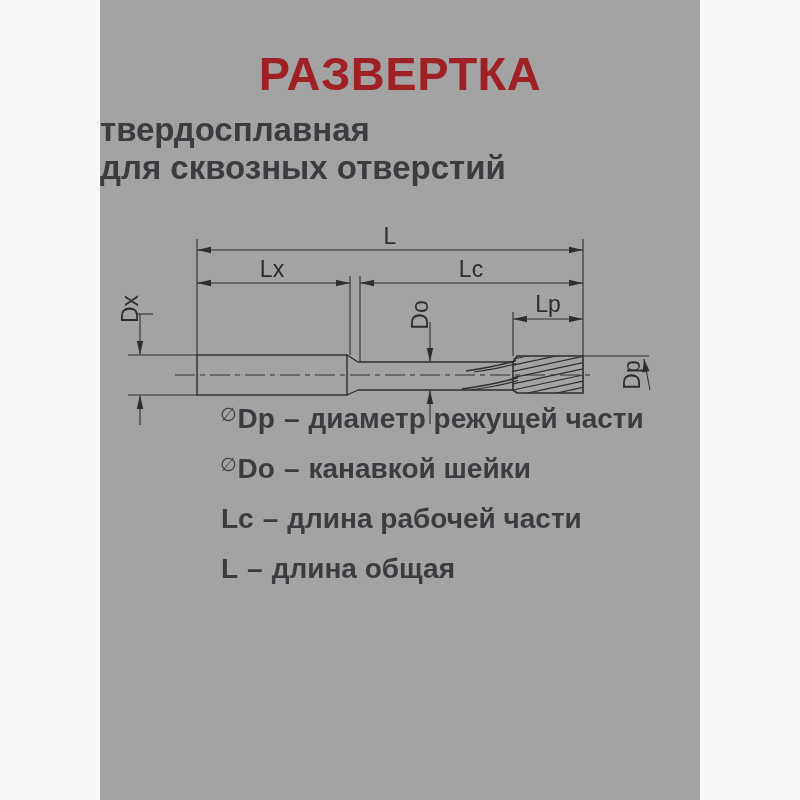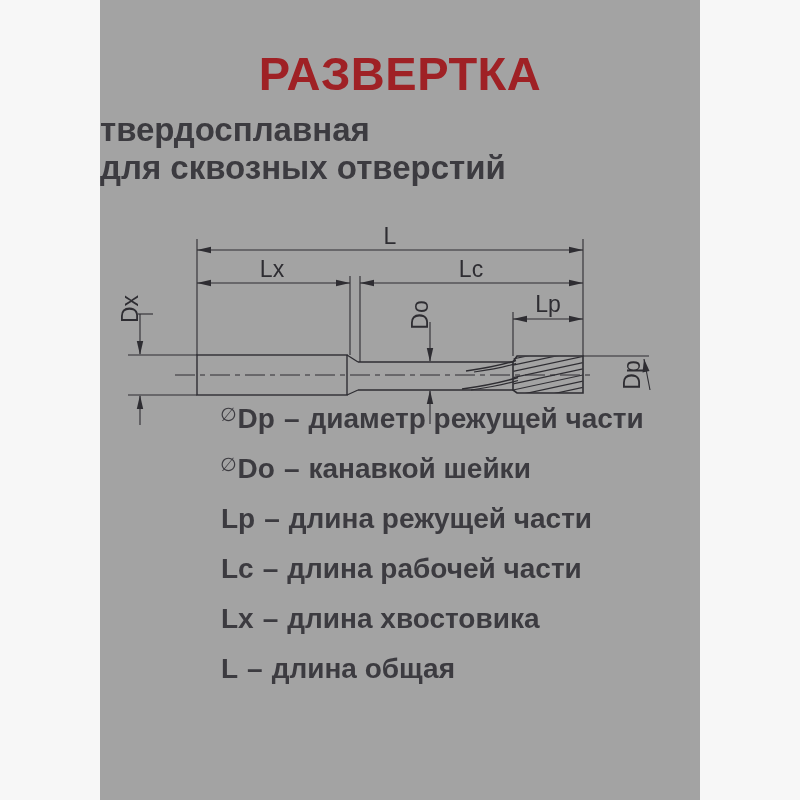--- a/index.html
+++ b/index.html
@@ -136,22 +136,20 @@
     <text transform="translate(540,150) rotate(-90)" text-anchor="middle">Dp</text>
   </svg>
 
   <div class="legend">
 
       <div class="legend-row"><span class="sym">∅</span><span class="lbl">Dp</span><span class="dash">–</span><span class="desc">диаметр режущей части</span></div>
 
       <div class="legend-row"><span class="sym">∅</span><span class="lbl">Do</span><span class="dash">–</span><span class="desc">канавкой шейки</span></div>
 
 
-      <div class="legend-row"><span class="sym"></span><span class="lbl">Lp</span><span class="dash">–</span><span class="desc">длина режущей части</span></div>
 
       <div class="legend-row"><span class="sym"></span><span class="lbl">Lc</span><span class="dash">–</span><span class="desc">длина рабочей части</span></div>
 
-      <div class="legend-row"><span class="sym"></span><span class="lbl">Lx</span><span class="dash">–</span><span class="desc">длина хвостовика</span></div>
 
       <div class="legend-row"><span class="sym"></span><span class="lbl">L</span><span class="dash">–</span><span class="desc">длина общая</span></div>
     </div>
 
 </div>
 
 </body></html>

